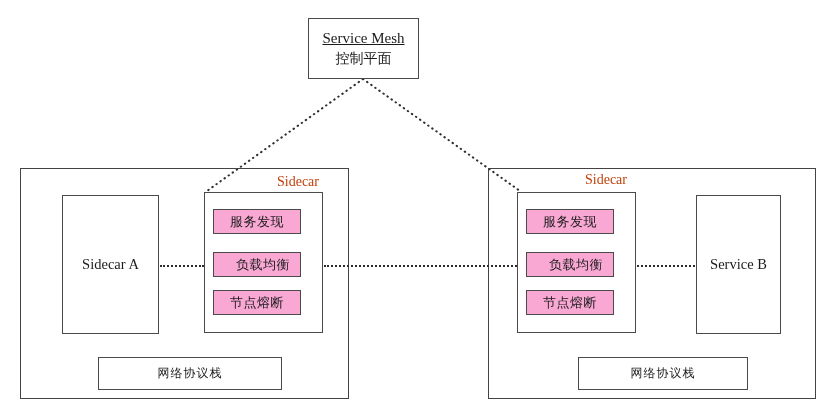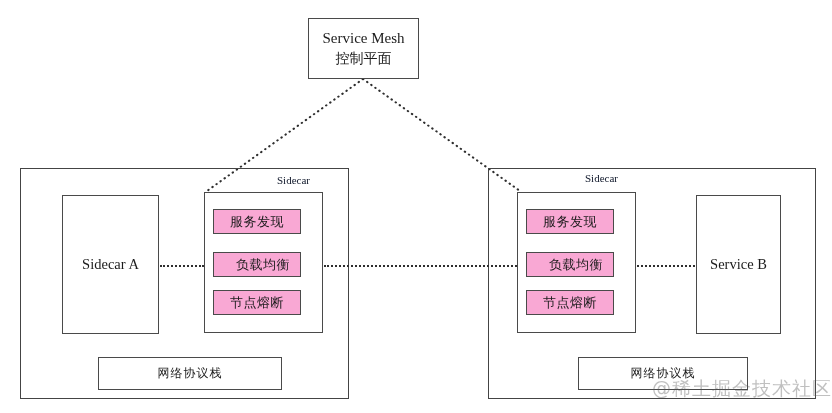--- a/index.html
+++ b/index.html
@@ -38,39 +38,39 @@
 
   .latin { font-family: "Liberation Serif", "DejaVu Serif", serif; }
   .cjk  { font-family: "DejaVu Sans", "Liberation Sans", sans-serif; }
 
   
   #mesh-box {
     left: 308px; top: 18px; width: 111px; height: 61px;
     flex-direction: column;
     gap: 3px;
   }
-  #mesh-box .line1 { font-size: 15px; color: #1b1b1b; }
+  #mesh-box .line1 { font-size: 15px; color: #1b1b1b; text-decoration: underline; }
   #mesh-box .line2 { font-size: 14px; color: #1b1b1b; }
 
   
   #left-container  { left: 20px;  top: 168px; width: 329px; height: 231px; }
   #right-container { left: 488px; top: 168px; width: 328px; height: 231px; }
 
   
   #service-a-box { left: 62px;  top: 195px; width: 97px;  height: 139px; }
   #service-b-box { left: 696px; top: 195px; width: 85px;  height: 139px; }
   .service-name { font-size: 14.5px; color: #1b1b1b; }
 
   
   #sidecar-left  { left: 204px; top: 192px; width: 119px; height: 141px; }
   #sidecar-right { left: 517px; top: 192px; width: 119px; height: 141px; }
 
   .sidecar-label {
-    font-size: 11px;
-    color: #0f172a;
+    font-size: 14px;
+    color: #c2410c;
   }
   #sidecar-label-left  { left: 277px; top: 174px; }
   #sidecar-label-right { left: 585px; top: 172px; }
 
   
   .chip {
     position: absolute;
     box-sizing: border-box;
     border: 1.6px solid #4a4a4a;
     display: flex;
@@ -168,15 +168,14 @@
   <div class="chip right row2 cjk">节点熔断</div>
 
   <div class="box" id="netstack-right">
     <span class="netstack-label cjk">网络协议栈</span>
   </div>
 
   <div class="dotted-h" id="dotted-a-to-sidecar"></div>
   <div class="dotted-h" id="dotted-mid"></div>
   <div class="dotted-h" id="dotted-sidecar-to-b"></div>
 
-  <div id="watermark">@稀土掘金技术社区</div>
 
 </div>
 
 </body></html>

